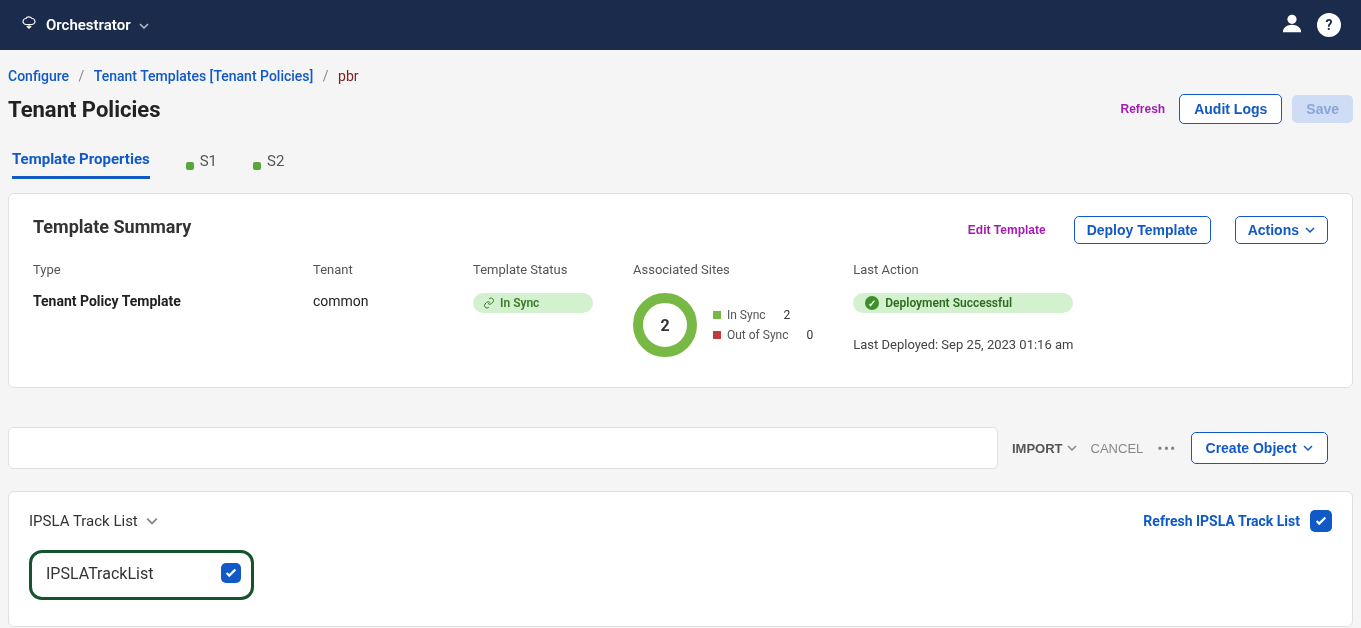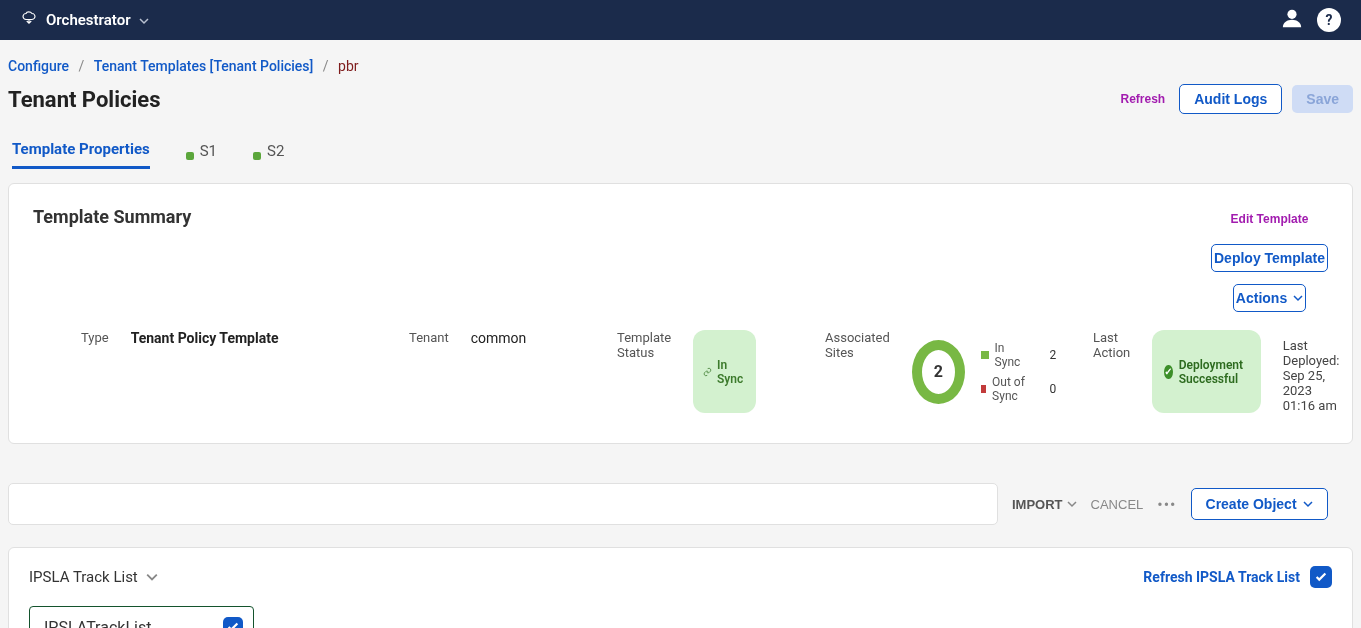--- a/index.html
+++ b/index.html
@@ -1,19 +1,19 @@
 <!DOCTYPE html>
 <html><head>
 <meta charset="utf-8">
 <style>
   * { box-sizing: border-box; margin: 0; padding: 0; }
   body { font-family: -apple-system, BlinkMacSystemFont, "Segoe UI", Roboto, Arial, sans-serif; background: #f5f5f5; color: #333; width: 1361px; }
   
   
-  .topbar { background: #1b2b4b; height: 40px; display: flex; justify-content: space-between; padding: 4px 20px; }
+  .topbar { background: #1b2b4b; height: 50px; display: flex; justify-content: space-between; padding: 4px 20px; }
   .topbar-left { display: flex; align-items: center; gap: 8px; color: #fff; }
   .logo-icon svg { width: 18px; height: 18px; }
   .app-title { font-size: 15px; font-weight: 600; }
   .chev svg { width: 10px; height: 10px; }
   .topbar-right { display: flex; align-items: center; gap: 14px; }
   .user-icon svg, .help-icon svg { width: 22px; height: 22px; }
   .help-circle { width: 24px; height: 24px; border-radius: 50%; background:#fff; color:#1b2b4b; display:flex; align-items:center; justify-content:center; font-weight:700; font-size:14px; }
   
   
   .content { padding: 10px 8px 30px; }
@@ -32,26 +32,26 @@
   
   .tabs { display: flex; align-items: center; gap: 36px; border-bottom: none; padding: 0 4px 0; }
   .tab { padding: 6px 0 8px; font-size: 15px; color: #555; cursor: pointer; display:flex; align-items:flex-end; gap:6px;}
   .tab.active { color: #1159c7; font-weight: 700; border-bottom: 3px solid #1159c7; }
   .dot { width: 8px; height: 8px; background: #5ba63b; border-radius: 2px; display:inline-block; }
   
   
   .card { background: #fff; border: 1px solid #e0e0e0; border-radius: 6px; margin-top: 14px; padding: 22px 24px 30px; }
   .card-header { display: flex; justify-content: space-between; align-items: flex-start; margin-bottom: 18px; }
   .card-title { font-size: 18px; font-weight: 700; }
-  .card-actions { display: flex; align-items: center; gap: 12px; flex-direction: column; }
-  .btn-outline.small { padding: 5px 2px; }
+  .card-actions { display: flex; align-items: center; gap: 12px; }
+  .btn-outline.small { padding: 5px 12px; margin-left: 12px; }
   .btn-outline.withchev { display:flex; align-items:center; gap:6px; }
   
   .summary-grid { display: flex; gap: 40px; }
-  .summary-col { display: flex; flex-direction: row; gap: 22px; min-width: 120px; margin-left: 48px;}
+  .summary-col { display: flex; flex-direction: column; gap: 16px; min-width: 120px;}
   .lbl { font-size: 13px; color: #555; }
   .val { font-size: 14px; font-weight: 700; color: #222; }
   
   .status-badge { display: inline-flex; align-items: center; gap: 5px; background: #d3f1cf; color: #3c7a2c; border-radius: 12px; padding: 3px 10px; font-size: 12px; font-weight:600; }
   .status-badge svg { width:12px; height:12px; }
   
   .sites-wrap { display:flex; align-items:center; gap:16px; }
   .donut { width: 64px; height: 64px; border-radius: 50%; border: 10px solid #78b844; display:flex; align-items:center; justify-content:center; font-weight:700; font-size:16px; }
   .legend { display:flex; flex-direction:column; gap:6px; font-size:12px; color:#555;}
   .legend-row { display:flex; align-items:center; gap:6px; }
@@ -72,21 +72,21 @@
   .btn-outline.create { display:flex; align-items:center; gap:6px; padding:7px 14px;text-align:right;}
   
   
   .track-card { background:#fff; border:1px solid #e0e0e0; border-radius:6px; margin-top:22px; padding: 18px 20px 26px; }
   .track-header { display:flex; justify-content:space-between; align-items:center; }
   .track-title { font-size:15px; color:#333; display:flex; align-items:center; gap:8px;}
   .create-link { color:#1159c7; font-weight:700; font-size:14px; text-decoration:none; display:flex; align-items:center; gap:10px;}
   .chk { width:22px; height:22px; border-radius:5px; background:#1159c7; display:flex; align-items:center; justify-content:center; color:#fff;}
   .chk svg { width:14px; height:14px;}
   
-  .item-box { display:inline-flex; align-items:center; justify-content:space-between; border:1px solid #14532d; border-radius:4px; padding: 10px 10px 3px 14px; margin-top:18px; width: 225px; background:#fff;}
+  .item-box { display:inline-flex; align-items:center; justify-content:space-between; border:3px solid #14532d; border-radius:13px; padding: 10px 10px 14px 14px; margin-top:18px; width: 225px; background:#fff;}
   .item-box .chk{ width:20px; height:20px;}
 </style>
 </head>
 <body>
 
 <div class="topbar">
   <div class="topbar-left">
     <span class="logo-icon">
       <svg viewBox="0 0 24 24" fill="none" stroke="#fff" stroke-width="1.5">
           <path d="M4 10c0-2 2-4 4-4 1-3 6-3 8 0 3 0 4 3 4 4s-1 4-4 4H8c-2 0-4-2-4-4z"></path>

